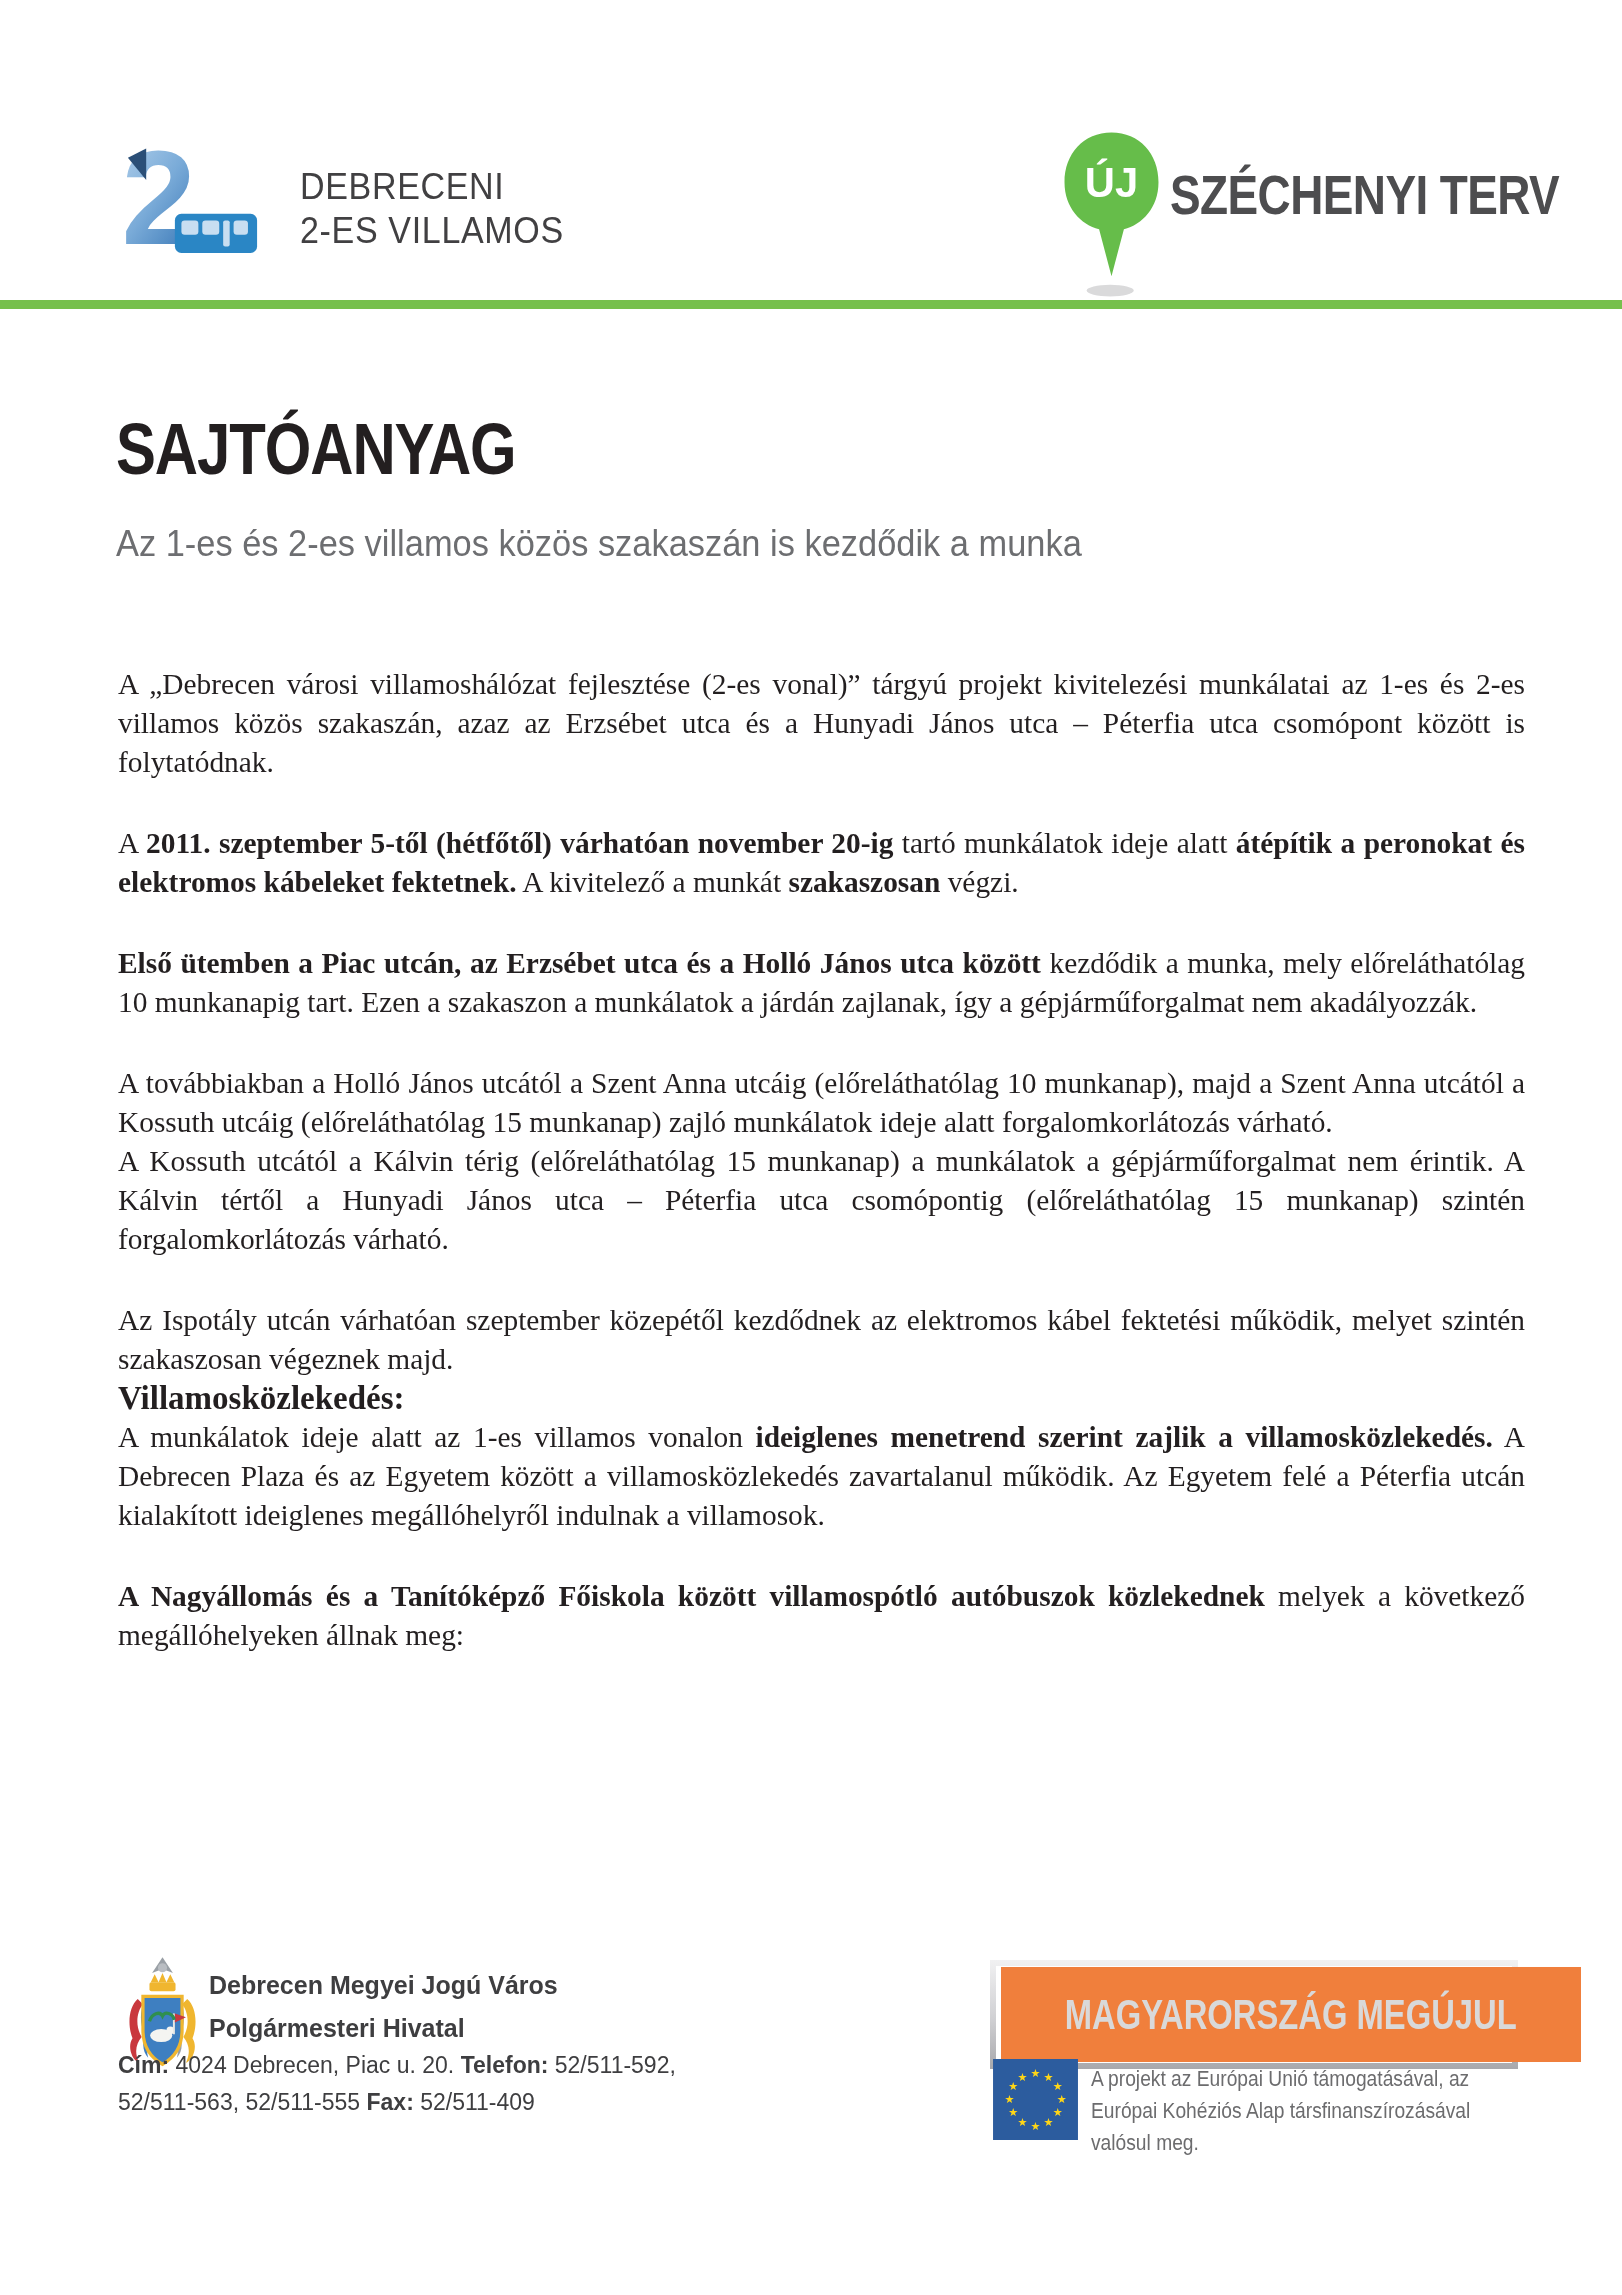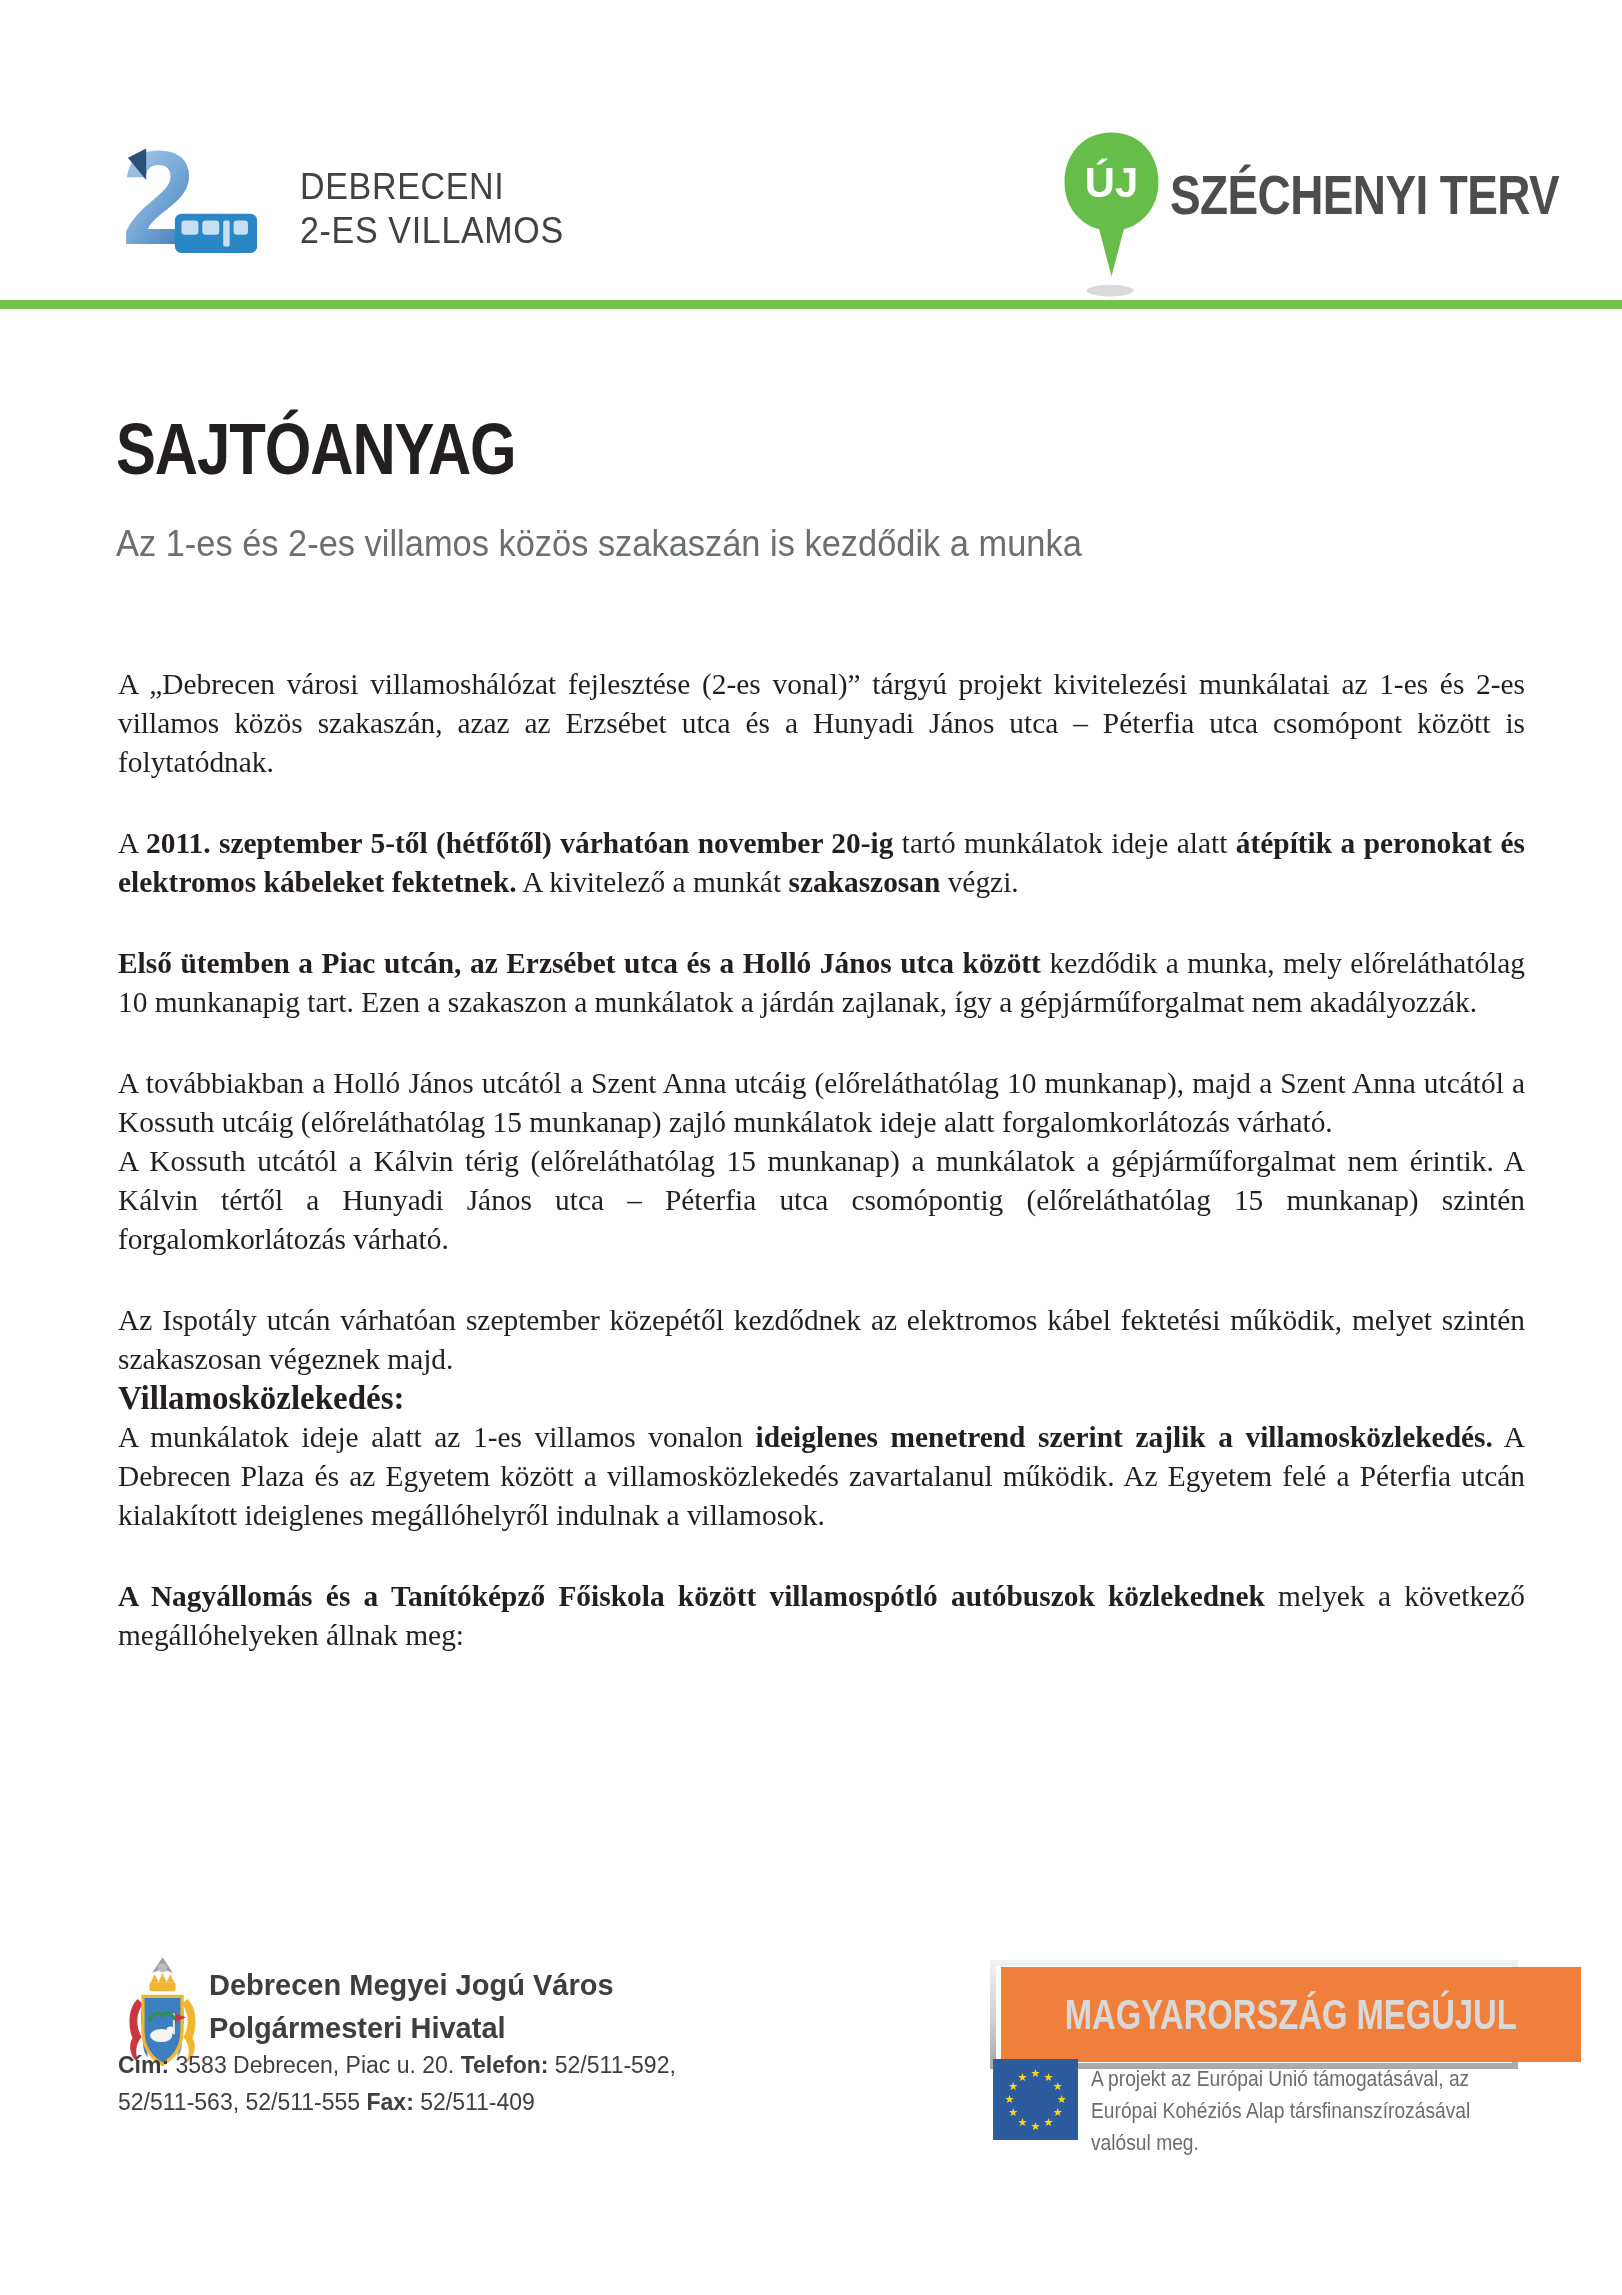--- a/index.html
+++ b/index.html
@@ -27,21 +27,21 @@
   
   .body-copy{position:absolute;left:118px;top:665px;width:1407px;font-size:29.4px;line-height:39px;
         text-align:justify;}
   .body-copy p{margin:0;}
   .body-copy p.gap{margin-top:42px;}
   .section-heading{margin-top:97px;margin-bottom:56px;font-weight:bold;font-size:33px;}
 
   
   .coat-of-arms{position:absolute;left:126px;top:1953px;}
   .org-name{position:absolute;left:209px;top:1964px;font-family:"Liberation Sans",sans-serif;
-        font-weight:bold;font-size:29px;line-height:43px;color:#3e3e40;white-space:nowrap;}
+        font-weight:bold;font-size:25px;line-height:43px;color:#3e3e40;white-space:nowrap;}
   .contact{position:absolute;left:118px;top:2047px;font-family:"Liberation Sans",sans-serif;
         font-size:23px;line-height:37px;color:#3e3e40;white-space:nowrap;}
 
   
   .mm-banner{position:absolute;left:990px;top:1960px;width:528px;height:109px;
         background:linear-gradient(180deg,#f1f1f2 0%,#cfcfd2 55%,#a8a8ac 100%);
         box-sizing:border-box;padding:5.9px;}
   .mm-inner{width:100%;height:100%;background:#ffffff;display:flex;align-items:stretch;}
   .hu-flag{width:86px;margin:1.3px 3.9px 1.3px 1.3px;
         background:linear-gradient(180deg,#dd3c44 0 33.4%,#ffffff 33.4% 66.7%,#1f8b44 66.7% 100%);}
@@ -129,21 +129,21 @@
       <rect x="72" y="92" width="3" height="32" fill="#e8e8e4"></rect>
       <path d="M75,92 L92,98 L75,106 Z" fill="#c9383e"></path>
       <path d="M36,104 C40,92 52,88 56,96 C60,88 72,92 74,102" fill="none" stroke="#2f8f4e" stroke-width="5"></path>
     </svg>
   </div>
   <div class="org-name">
     <div>Debrecen Megyei Jogú Város</div>
     <div>Polgármesteri Hivatal</div>
   </div>
   <div class="contact">
-    <div><b>Cím:</b><span> 3583 Debrecen, Piac u. 20. </span><b>Telefon:</b><span> 52/511-592,</span></div>
+    <div><b>Cím:</b><span> 4024 Debrecen, Piac u. 20. </span><b>Telefon:</b><span> 52/511-592,</span></div>
     <div><span>52/511-563, 52/511-555 </span><b>Fax:</b><span> 52/511-409</span></div>
   </div>
 
   <div class="mm-banner">
     <div class="mm-inner">
       <div class="hu-flag"></div>
       <div class="mm-orange">
         <span>MAGYARORSZÁG MEGÚJUL</span>
       </div>
     </div>

